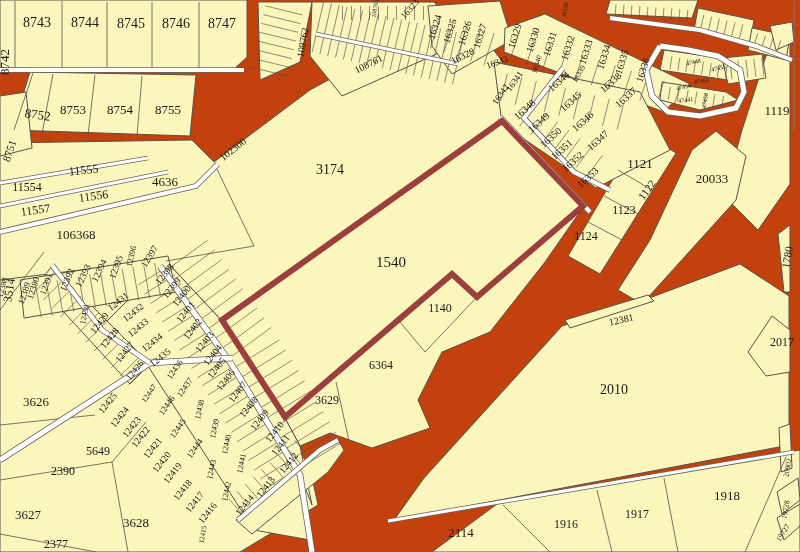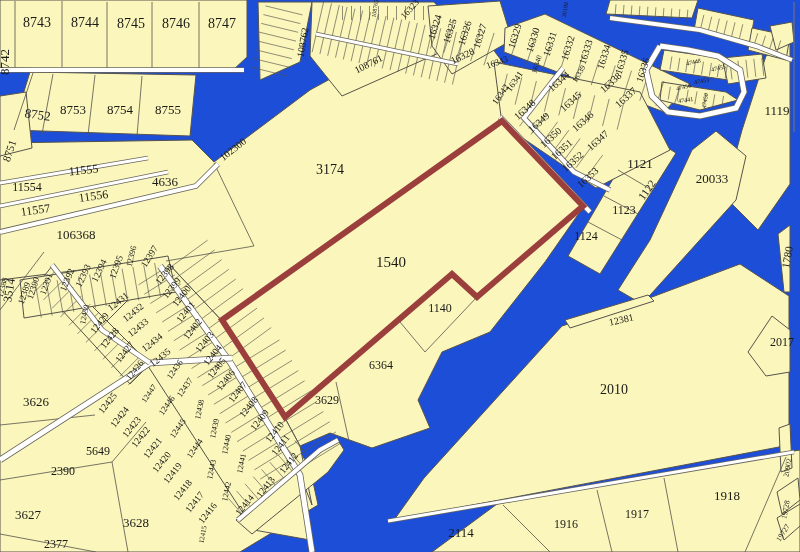--- a/index.html
+++ b/index.html
@@ -1,16 +1,16 @@
 <!DOCTYPE html>
 <html><head>
 <meta charset="utf-8">
 <style>
   html,body{margin:0;padding:0;background:#fff;}
-  #stage{position:relative;width:800px;height:552px;overflow:hidden;background:#1d4ed8;}
+  #stage{position:relative;width:800px;height:552px;overflow:hidden;background:#c2410c;}
   svg{display:block;}
   .parcel{fill:#FAF6BC;stroke:#56534B;stroke-width:1;stroke-linejoin:round;}
   .inner{fill:none;stroke:#56534B;stroke-width:.8;}
   .sheet{fill:none;stroke:#7a776e;stroke-width:1;}
   #hatch line{stroke:#56534B;stroke-width:.65;}
   .road-case{fill:none;stroke:#6A675E;stroke-linecap:butt;}
   .road-fill{fill:none;stroke:#FFFFFF;stroke-linecap:butt;}
   #highlight{fill:none;stroke:#9B3F3C;stroke-width:6;stroke-linejoin:miter;}
   text{fill:#1A1A16;font-family:"Liberation Serif","DejaVu Serif",serif;}
 </style>

